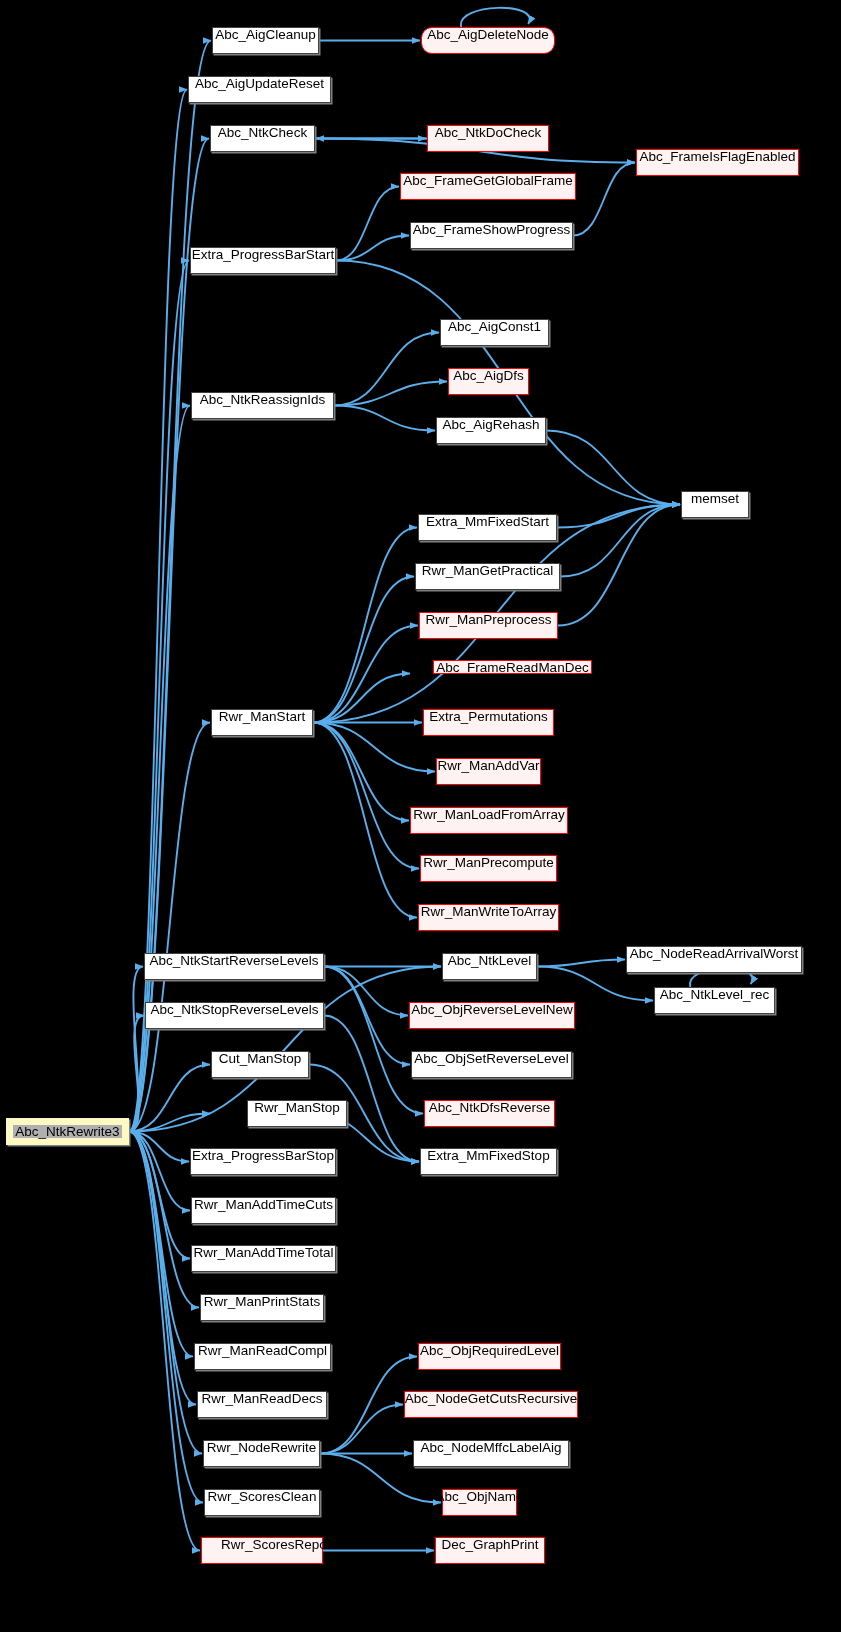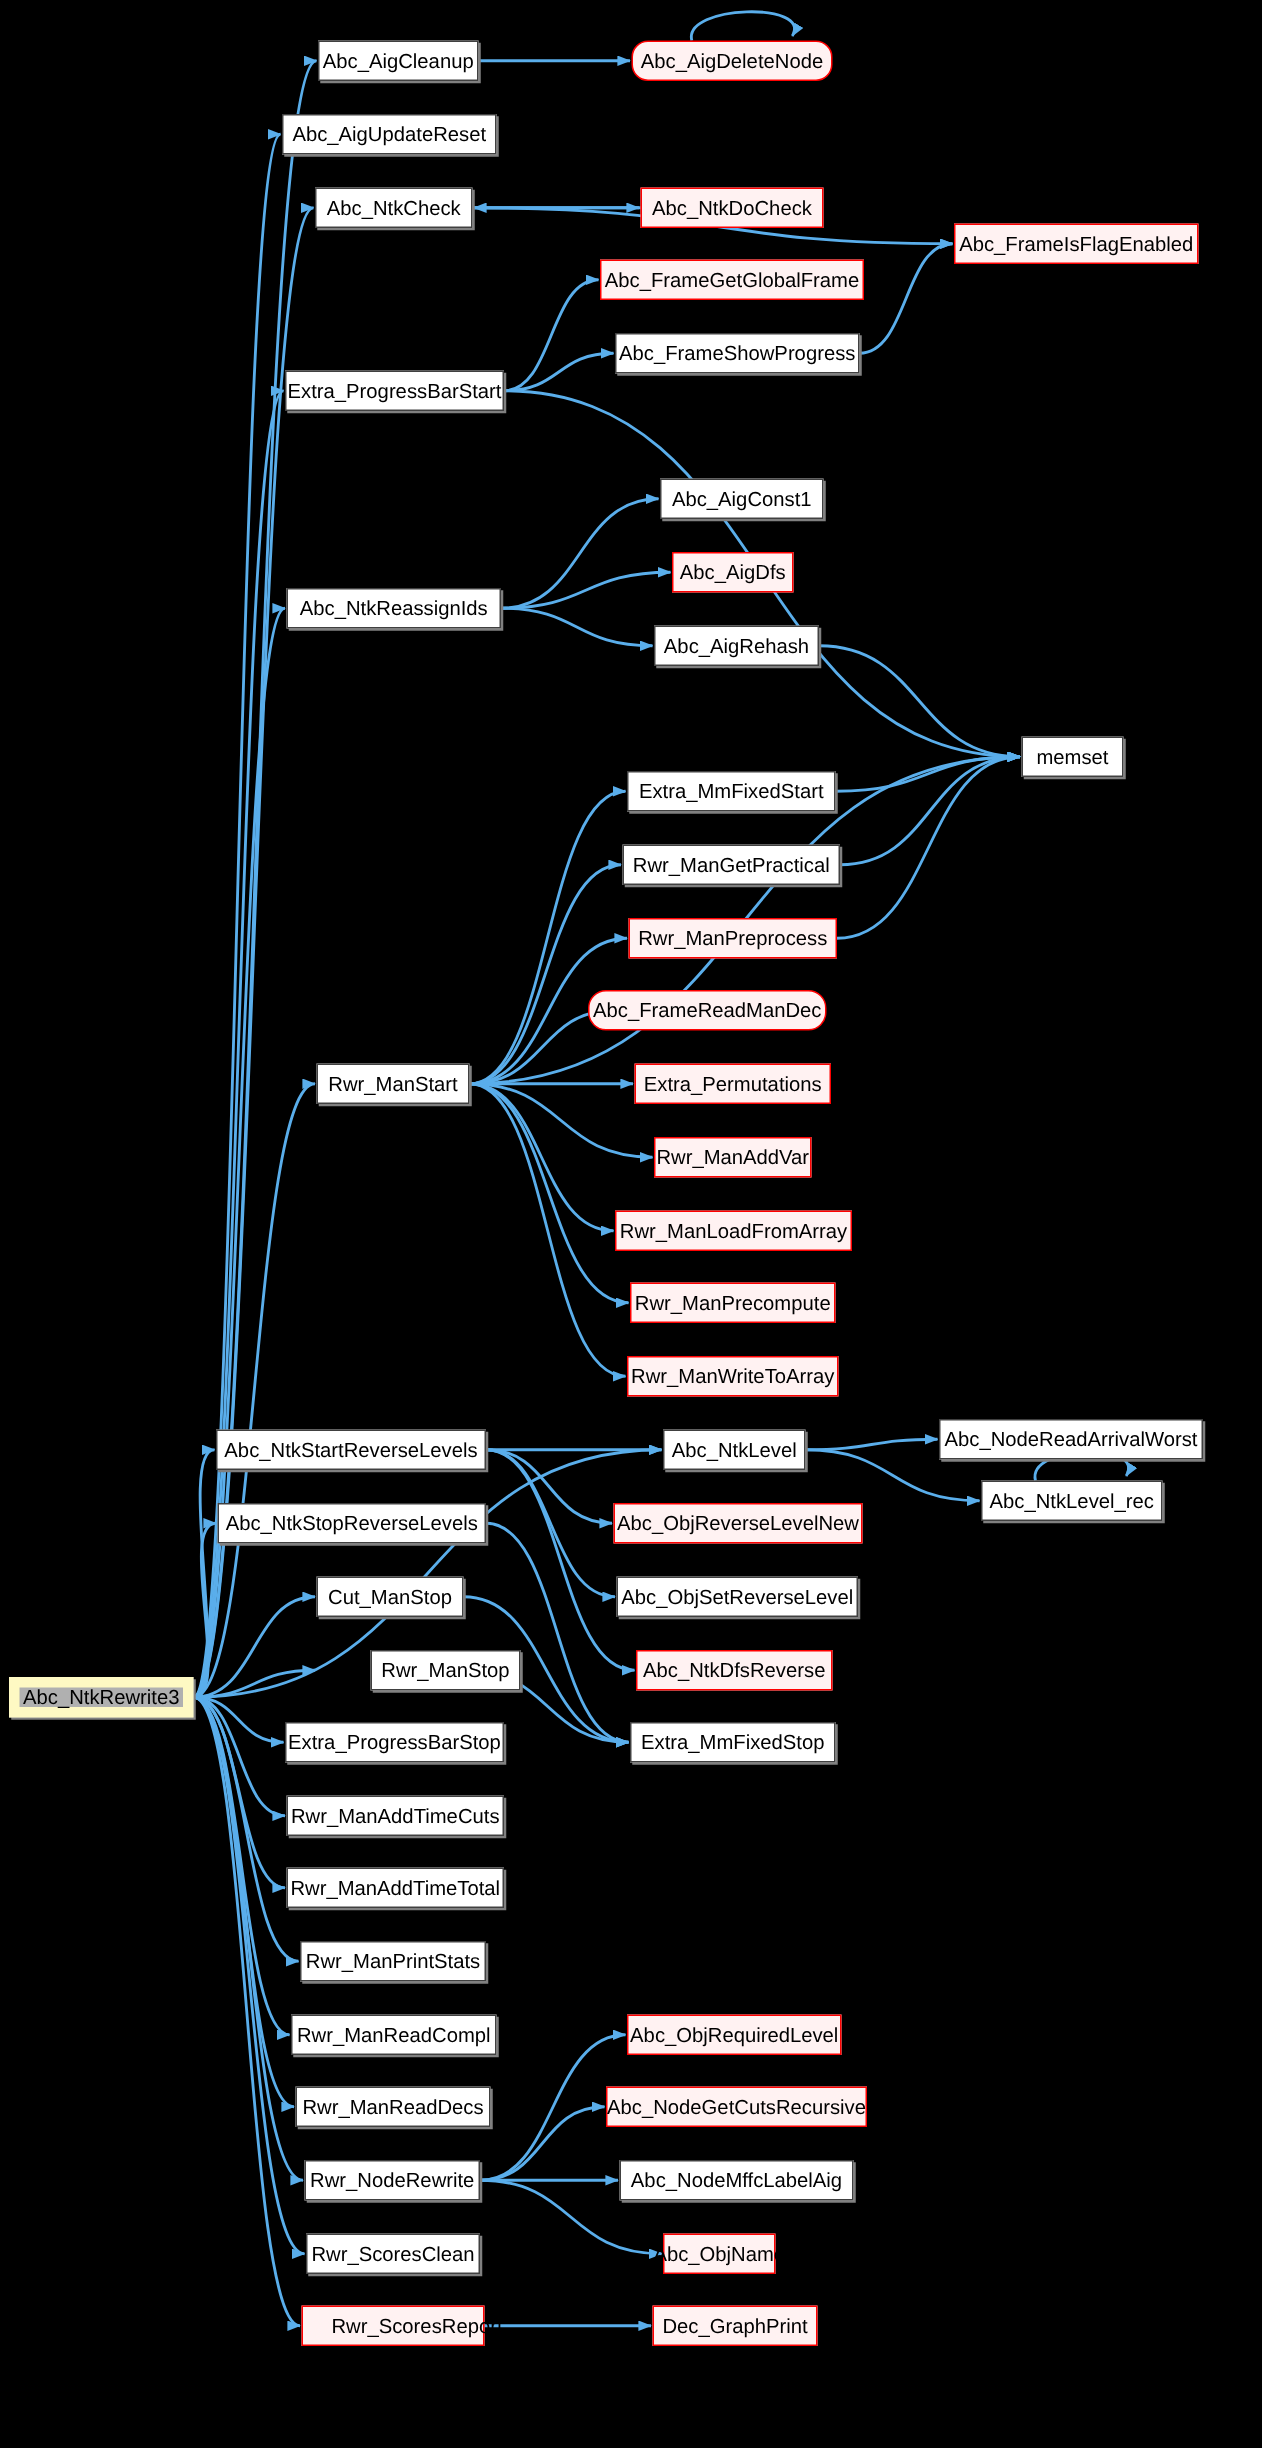--- a/index.html
+++ b/index.html
@@ -7,21 +7,21 @@
     position:relative;
     width:841px;height:1632px;
     background:#000;
     overflow:hidden;
     font-family:"Liberation Sans", sans-serif;
   }
   #edges{position:absolute;left:0;top:0;width:841px;height:1632px;}
   .node{
     position:absolute;
     box-sizing:border-box;
-    display:flex;align-items:center;justify-content:center;
+    display:flex;justify-content:center;
     font-size:13.5px;
     line-height:1;
     white-space:nowrap;
     color:#000;
     background:#fff;
     border:1px solid #404040;
     box-shadow:1.5px 1.5px 0 0 #808080;
     z-index:2;
   }
   .node.red{
@@ -157,21 +157,21 @@
       </div>
       <div class="node" style="left: 418px; top: 514px; width: 139px; height: 27px;">
         <span>Extra_MmFixedStart</span>
       </div>
       <div class="node" style="left: 415px; top: 563px; width: 145px; height: 27px;">
         <span>Rwr_ManGetPractical</span>
       </div>
       <div class="node red" style="left: 419px; top: 612px; width: 139px; height: 27px;">
         <span>Rwr_ManPreprocess</span>
       </div>
-      <div class="node red" style="left: 392px; top: 660px; width: 159px; height: 27px; border-radius: 12px;">
+      <div class="node red" style="left: 433px; top: 660px; width: 159px; height: 14px;">
         <span>Abc_FrameReadManDec</span>
       </div>
       <div class="node" style="left: 211px; top: 709px; width: 102px; height: 27px;">
         <span>Rwr_ManStart</span>
       </div>
       <div class="node red" style="left: 423px; top: 709px; width: 131px; height: 27px;">
         <span>Extra_Permutations</span>
       </div>
       <div class="node red" style="left: 436px; top: 758px; width: 105px; height: 27px;">
         <span>Rwr_ManAddVar</span>

